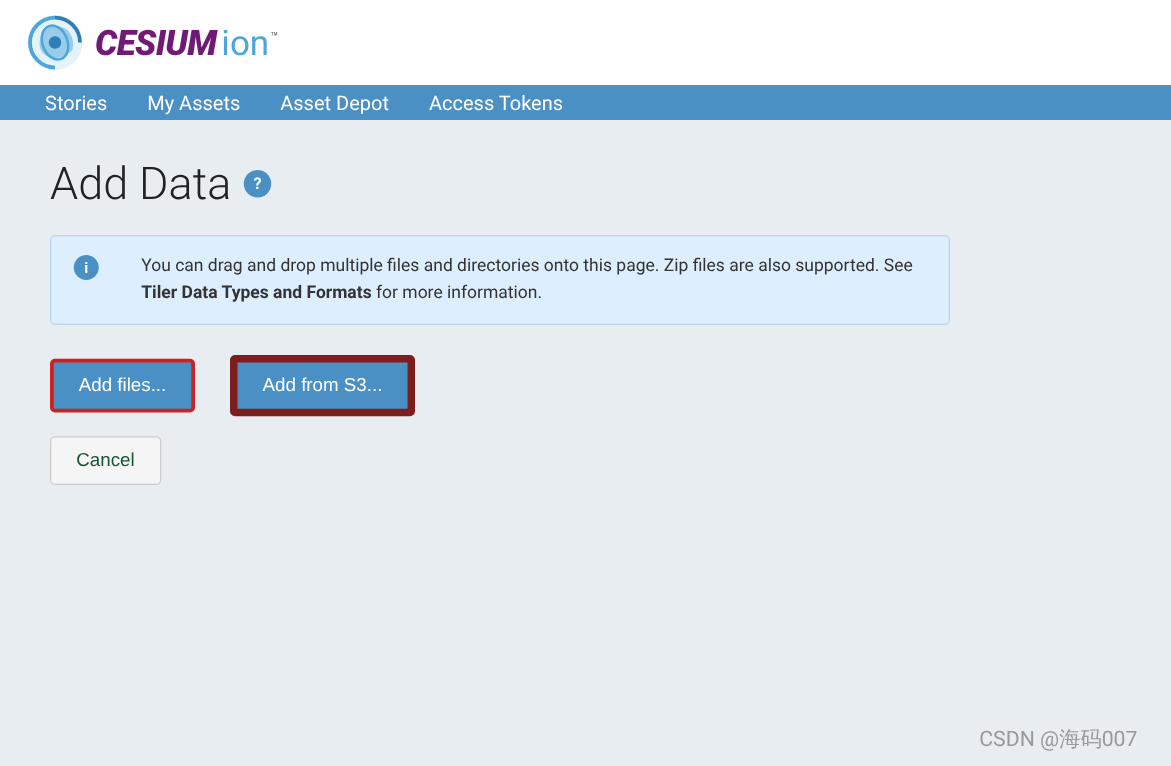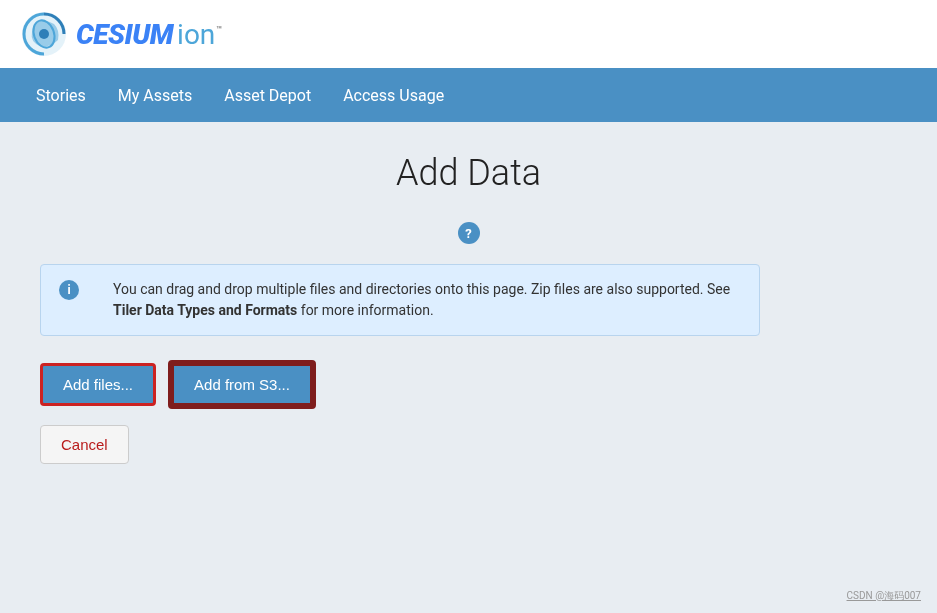--- a/index.html
+++ b/index.html
@@ -38,21 +38,21 @@
 
     .logo-text {
       display: flex;
       align-items: baseline;
       gap: 4px;
     }
 
     .logo-cesium {
       font-size: 28px;
       font-weight: 900;
-      color: #3b82f6;
+      color: #701a75;
       letter-spacing: -0.5px;
       font-style: italic;
     }
 
     .logo-ion {
       font-size: 28px;
       font-weight: 400;
       color: #4da6d9;
     }
 
@@ -62,21 +62,21 @@
       vertical-align: super;
       margin-left: 1px;
     }
 
     
     .nav-bar {
       background-color: #4a90c4;
       padding: 0 20px;
       display: flex;
       align-items: center;
-      height: 54px;
+      height: 28px;
     }
 
     .nav-item {
       color: #ffffff;
       font-size: 16px;
       font-weight: 400;
       padding: 12px 16px;
       cursor: pointer;
       text-decoration: none;
       display: inline-block;
@@ -84,22 +84,21 @@
 
     
     .main-content {
       padding: 30px 40px;
     }
 
     .page-title-row {
       display: flex;
       align-items: center;
       margin-bottom: 20px;
-      gap: 28px;
-      flex-direction: column;
+      gap: 10px;
     }
 
     .page-title {
       font-size: 36px;
       font-weight: 300;
       color: #222;
     }
 
     .help-icon {
       width: 22px;
@@ -153,21 +152,21 @@
     }
 
     .info-text strong {
       font-weight: 700;
     }
 
     
     .buttons-row {
       display: flex;
       align-items: center;
-      gap: 12px;
+      gap: 28px;
       margin-bottom: 16px;
     }
 
     .btn-add-files {
       background-color: #4a90c4;
       color: #ffffff;
       border: 3px solid #cc2222;
       border-radius: 4px;
       padding: 10px 20px;
       font-size: 15px;
@@ -183,38 +182,37 @@
       border-radius: 4px;
       padding: 10px 20px;
       font-size: 15px;
       cursor: pointer;
       font-weight: 400;
       outline: none;
     }
 
     .btn-cancel {
       background-color: #f5f5f5;
-      color: #b91c1c;
+      color: #14532d;
       border: 1px solid #ccc;
       border-radius: 4px;
       padding: 10px 20px;
       font-size: 15px;
       cursor: pointer;
       font-weight: 400;
       outline: none;
     }
 
     
     .footer-watermark {
       position: fixed;
       bottom: 10px;
-      right: 16px;
-      font-size: 10px;
+      right: 27px;
+      font-size: 17px;
       color: #999;
-      text-decoration: underline;
     }
   </style>
 </head>
 <body>
 
 <div class="logo-bar">
   <div class="logo-container">
 
     <svg class="logo-icon" viewBox="0 0 48 48" xmlns="http://www.w3.org/2000/svg">
       <circle cx="24" cy="24" r="22" fill="#4da6d9" opacity="0.15"></circle>
@@ -230,21 +228,21 @@
         <span>ion</span><span class="logo-tm">™</span>
       </span>
     </div>
   </div>
 </div>
 
 <nav class="nav-bar">
   <a class="nav-item">Stories</a>
   <a class="nav-item">My Assets</a>
   <a class="nav-item">Asset Depot</a>
-  <a class="nav-item">Access Usage</a>
+  <a class="nav-item">Access Tokens</a>
 </nav>
 
 <div class="main-content">
 
   <div class="page-title-row">
     <h1 class="page-title">Add Data</h1>
     <div class="help-icon">?</div>
   </div>
 
   <div class="info-box">

